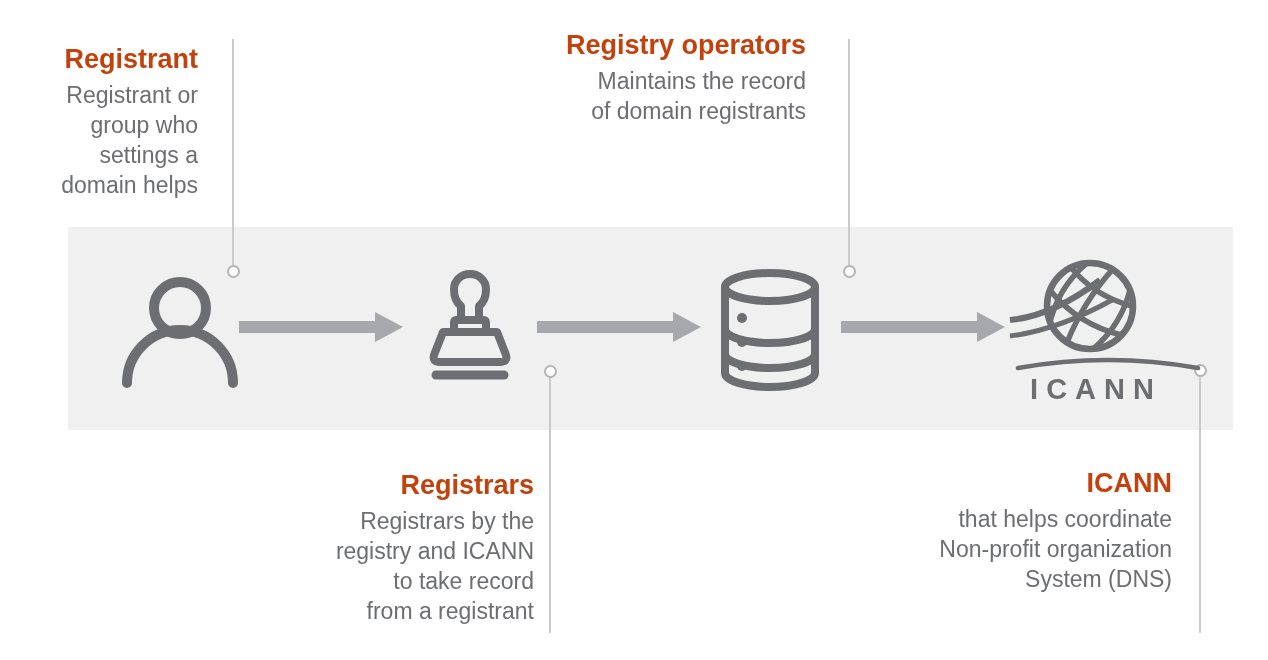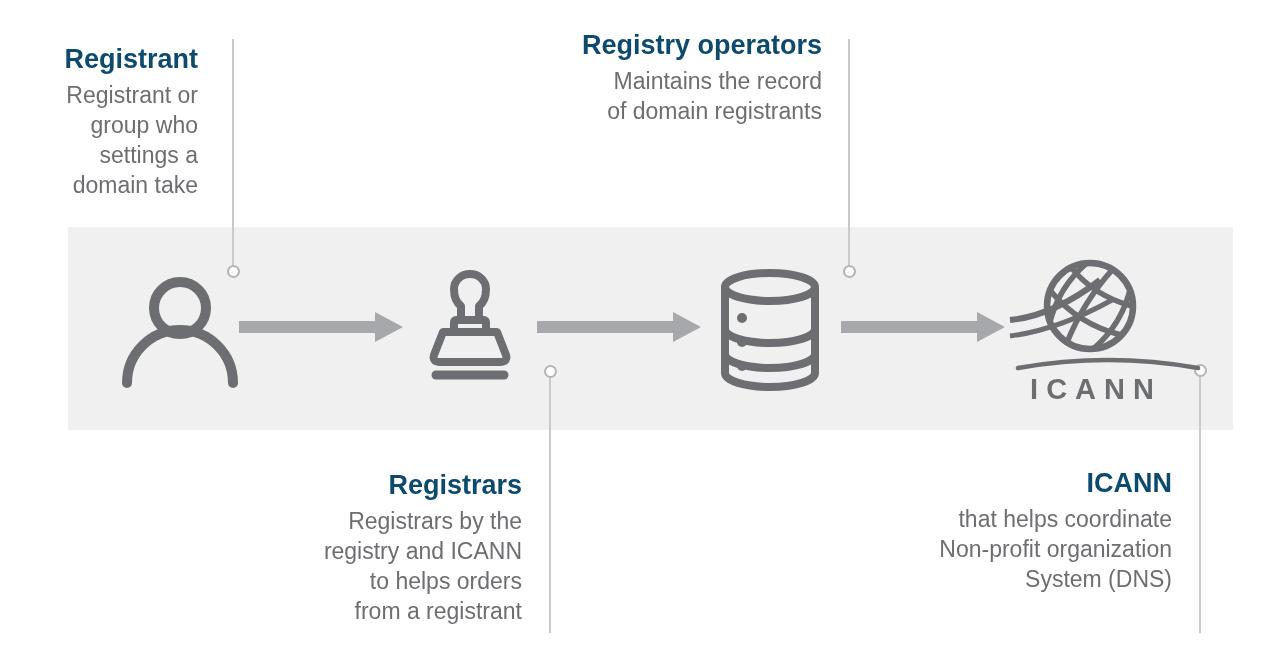--- a/index.html
+++ b/index.html
@@ -9,21 +9,21 @@
   }
   .band { position:absolute; left:68px; top:227px; width:1165px; height:203px; background:#f0f0f1; }
 
   
   .vline { position:absolute; width:2px; background:#c9caca; }
   .dot   { position:absolute; width:13px; height:13px; box-sizing:border-box;
            border:2px solid #b3b4b6; border-radius:50%; background:#ffffff; }
 
   
   .label { position:absolute; text-align:right; }
-  .label .hd { font-size:27px; font-weight:bold; color:#0c4a6e; line-height:34px; margin:0 0 4px 0; }
+  .label .hd { font-size:27px; font-weight:bold; color:#c2410c; line-height:34px; margin:0 0 4px 0; }
   .label .ln { font-size:23px; color:#6d6e71; line-height:30px; }
 
   .icon { position:absolute; }
 
   .wordmark { position:absolute; left:1016px; top:373px; width:160px; text-align:center;
               font-size:29px; font-weight:bold; letter-spacing:8px; color:#6d6e71; }
 </style>
 </head>
 <body>
 
@@ -108,34 +108,34 @@
       <path d="M10 112 Q100 96 190 112" stroke-width="4.5" stroke-linecap="round"></path>
     </g>
   </svg>
   <div class="wordmark">ICANN</div>
 
   <div class="label" style="left:8px; top:42px; width:190px;">
     <div class="hd">Registrant</div>
     <div class="ln">Registrant or</div>
     <div class="ln">group who</div>
     <div class="ln">settings a</div>
-    <div class="ln">domain take</div>
+    <div class="ln">domain helps</div>
   </div>
 
-  <div class="label" style="left:516px; top:28px; width:306px;">
+  <div class="label" style="left:500px; top:28px; width:306px;">
     <div class="hd">Registry operators</div>
     <div class="ln">Maintains the record</div>
     <div class="ln">of domain registrants</div>
   </div>
 
-  <div class="label" style="left:232px; top:468px; width:290px;">
+  <div class="label" style="left:244px; top:468px; width:290px;">
     <div class="hd">Registrars</div>
     <div class="ln">Registrars by the</div>
     <div class="ln">registry and ICANN</div>
-    <div class="ln">to helps orders</div>
+    <div class="ln">to take record</div>
     <div class="ln">from a registrant</div>
   </div>
 
   <div class="label" style="left:872px; top:466px; width:300px;">
     <div class="hd">ICANN</div>
     <div class="ln">that helps coordinate</div>
     <div class="ln">Non-profit organization</div>
     <div class="ln">System (DNS)</div>
   </div>
 

